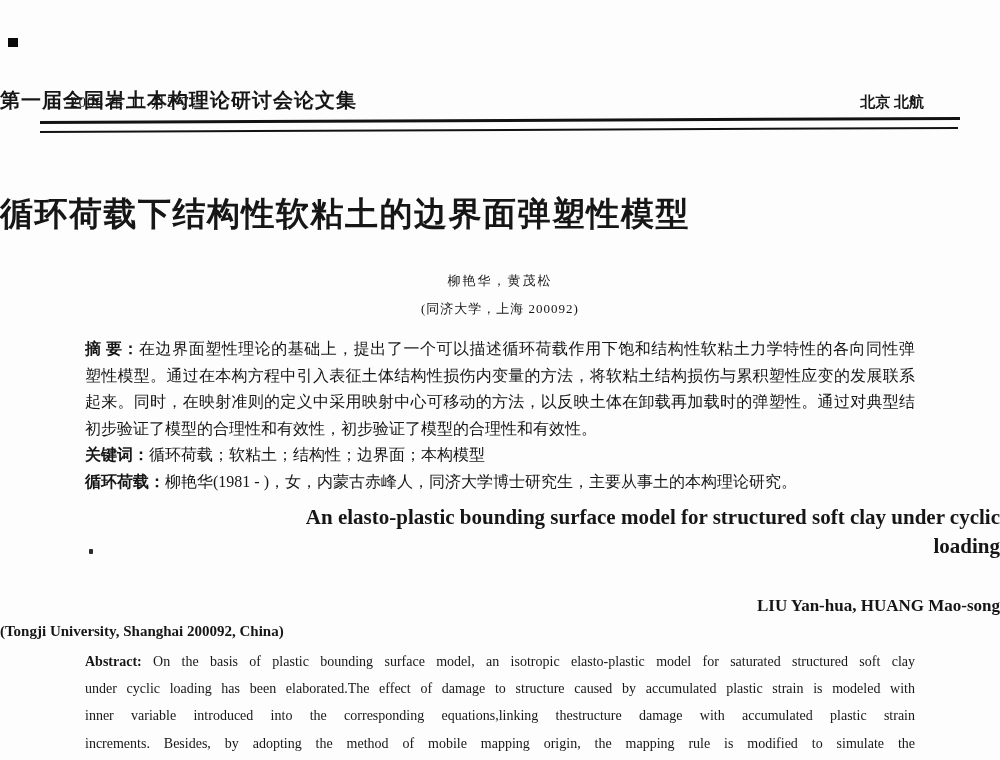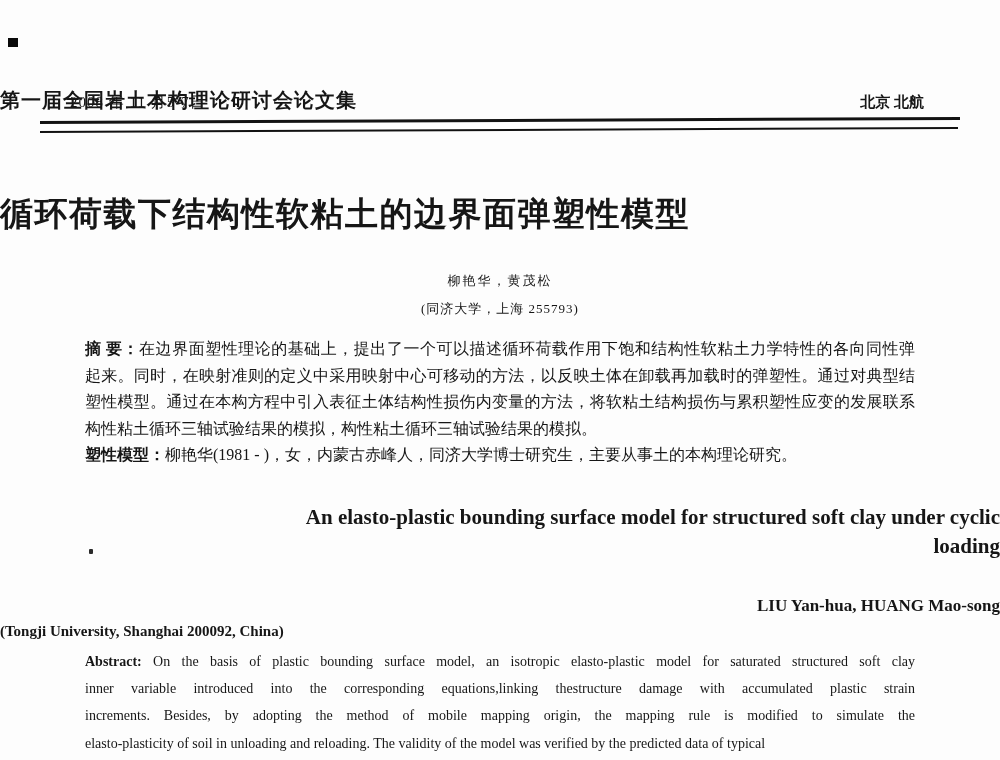--- a/index.html
+++ b/index.html
@@ -49,35 +49,37 @@
 <div class="abs margin-speck"></div>
 
 <div class="abs hdr-date">2008 年 11 月5-7日</div>
 <div class="abs hdr-proc">第一届全国岩土本构理论研讨会论文集</div>
 <div class="abs hdr-loc">北京 北航</div>
 <div class="abs rule-1"></div>
 <div class="abs rule-2"></div>
 
 <div class="abs title-cn">循环荷载下结构性软粘土的边界面弹塑性模型</div>
 <div class="abs authors-cn">柳艳华，黄茂松</div>
-<div class="abs affil-cn">(同济大学，上海 255793)</div>
+<div class="abs affil-cn">(同济大学，上海 200092)</div>
 
 <div class="abs cn-block">
   <div class="cn-line cn-just"><span class="lbl-b">摘 要：</span><span>在边界面塑性理论的基础上，提出了一个可以描述循环荷载作用下饱和结构性软粘土力学特性的各向同性弹</span></div>
+  <div class="cn-line cn-just">塑性模型。通过在本构方程中引入表征土体结构性损伤内变量的方法，将软粘土结构损伤与累积塑性应变的发展联系</div>
   <div class="cn-line cn-just">起来。同时，在映射准则的定义中采用映射中心可移动的方法，以反映土体在卸载再加载时的弹塑性。通过对典型结</div>
-  <div class="cn-line cn-just">塑性模型。通过在本构方程中引入表征土体结构性损伤内变量的方法，将软粘土结构损伤与累积塑性应变的发展联系</div>
-  <div class="cn-line">构性粘土循环三轴试验结果的模拟，构性粘土循环三轴试验结果的模拟。</div>
-  <div class="cn-line"><span class="lbl-b">塑性模型：</span><span>柳艳华(1981 - )，女，内蒙古赤峰人，同济大学博士研究生，主要从事土的本构理论研究。</span></div>
+  <div class="cn-line">初步验证了模型的合理性和有效性，初步验证了模型的合理性和有效性。</div>
+  <div class="cn-line"><span class="lbl-b">关键词：</span><span>循环荷载；软粘土；结构性；边界面；本构模型</span></div>
+  <div class="cn-line"><span class="lbl-b">循环荷载：</span><span>柳艳华(1981 - )，女，内蒙古赤峰人，同济大学博士研究生，主要从事土的本构理论研究。</span></div>
 </div>
 
 <div class="abs title-en">
   <div>An elasto-plastic bounding surface model for structured soft clay under cyclic</div>
   <div>loading</div>
 </div>
 <div class="abs authors-en">LIU Yan-hua, HUANG Mao-song</div>
 <div class="abs affil-en">(Tongji University, Shanghai 200092, China)</div>
 
 <div class="abs en-block">
   <div class="en-line"><span class="lbl-b">Abstract:</span> <span>On the basis of plastic bounding surface model, an isotropic elasto-plastic model for saturated structured soft clay</span></div>
+  <div class="en-line">under cyclic loading has been elaborated.The effect of damage to structure caused by accumulated plastic strain is modeled with</div>
   <div class="en-line">inner variable introduced into the corresponding equations,linking thestructure damage with accumulated plastic strain</div>
   <div class="en-line">increments. Besides, by adopting  the method of mobile mapping origin, the mapping rule is modified to simulate the</div>
   <div class="en-line last">elasto-plasticity of soil in unloading and reloading. The validity of the model was verified by the predicted data of typical</div>
 </div>
 
 </body></html>

